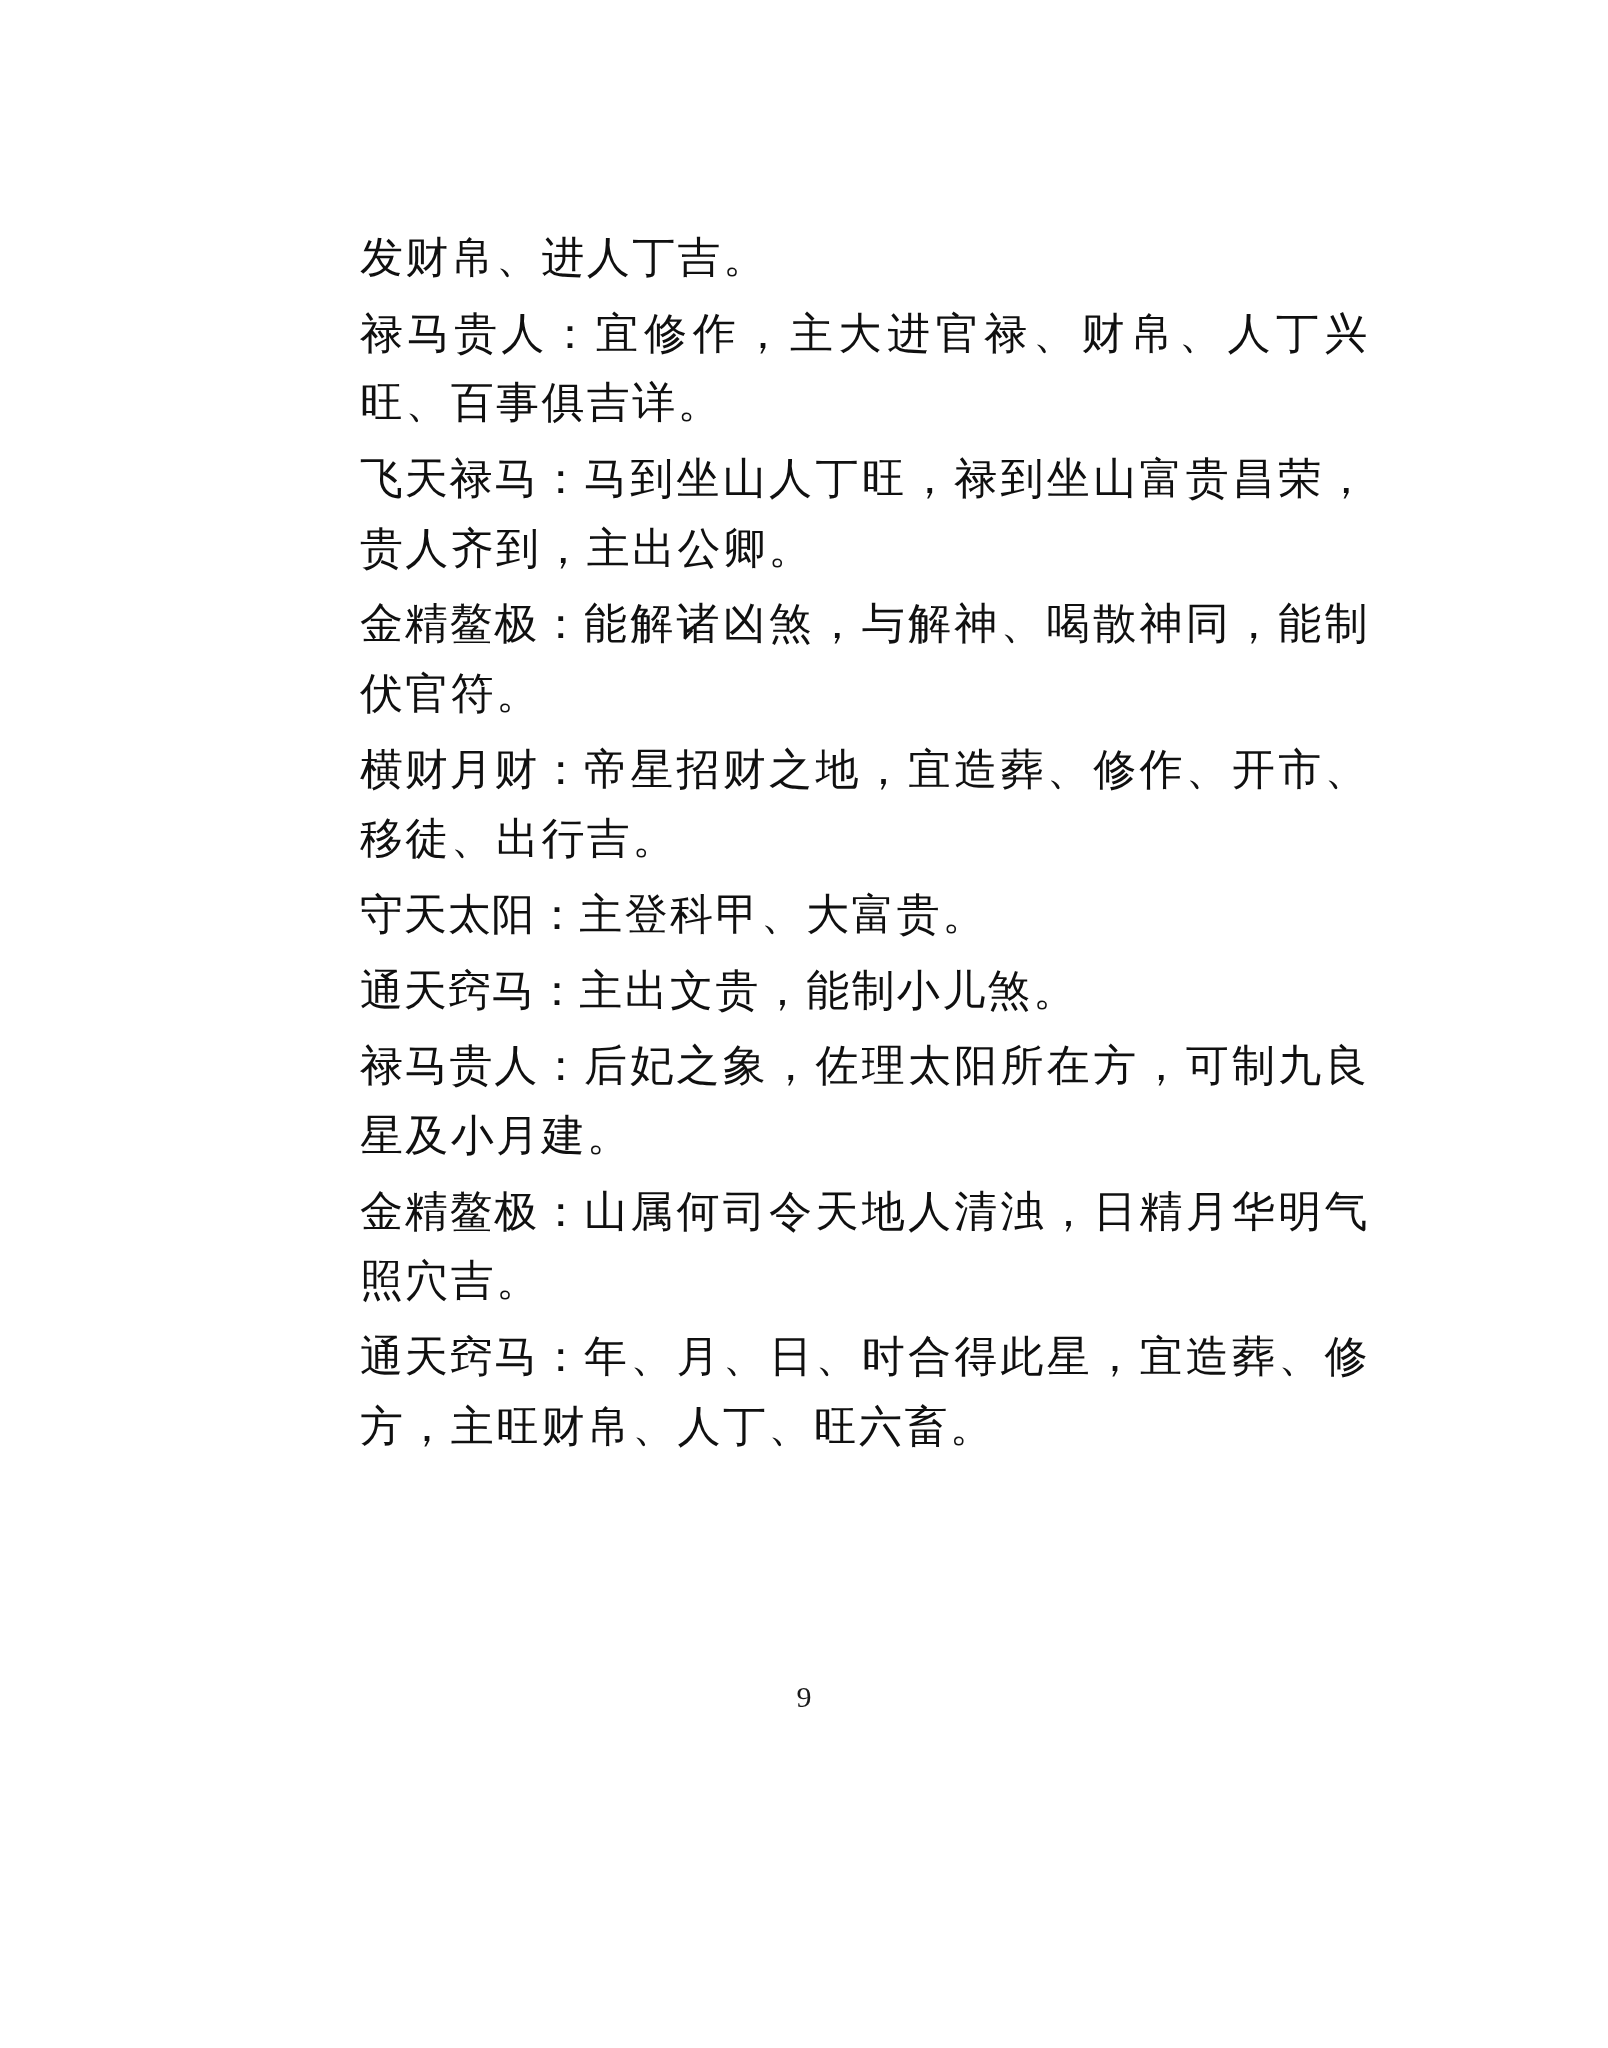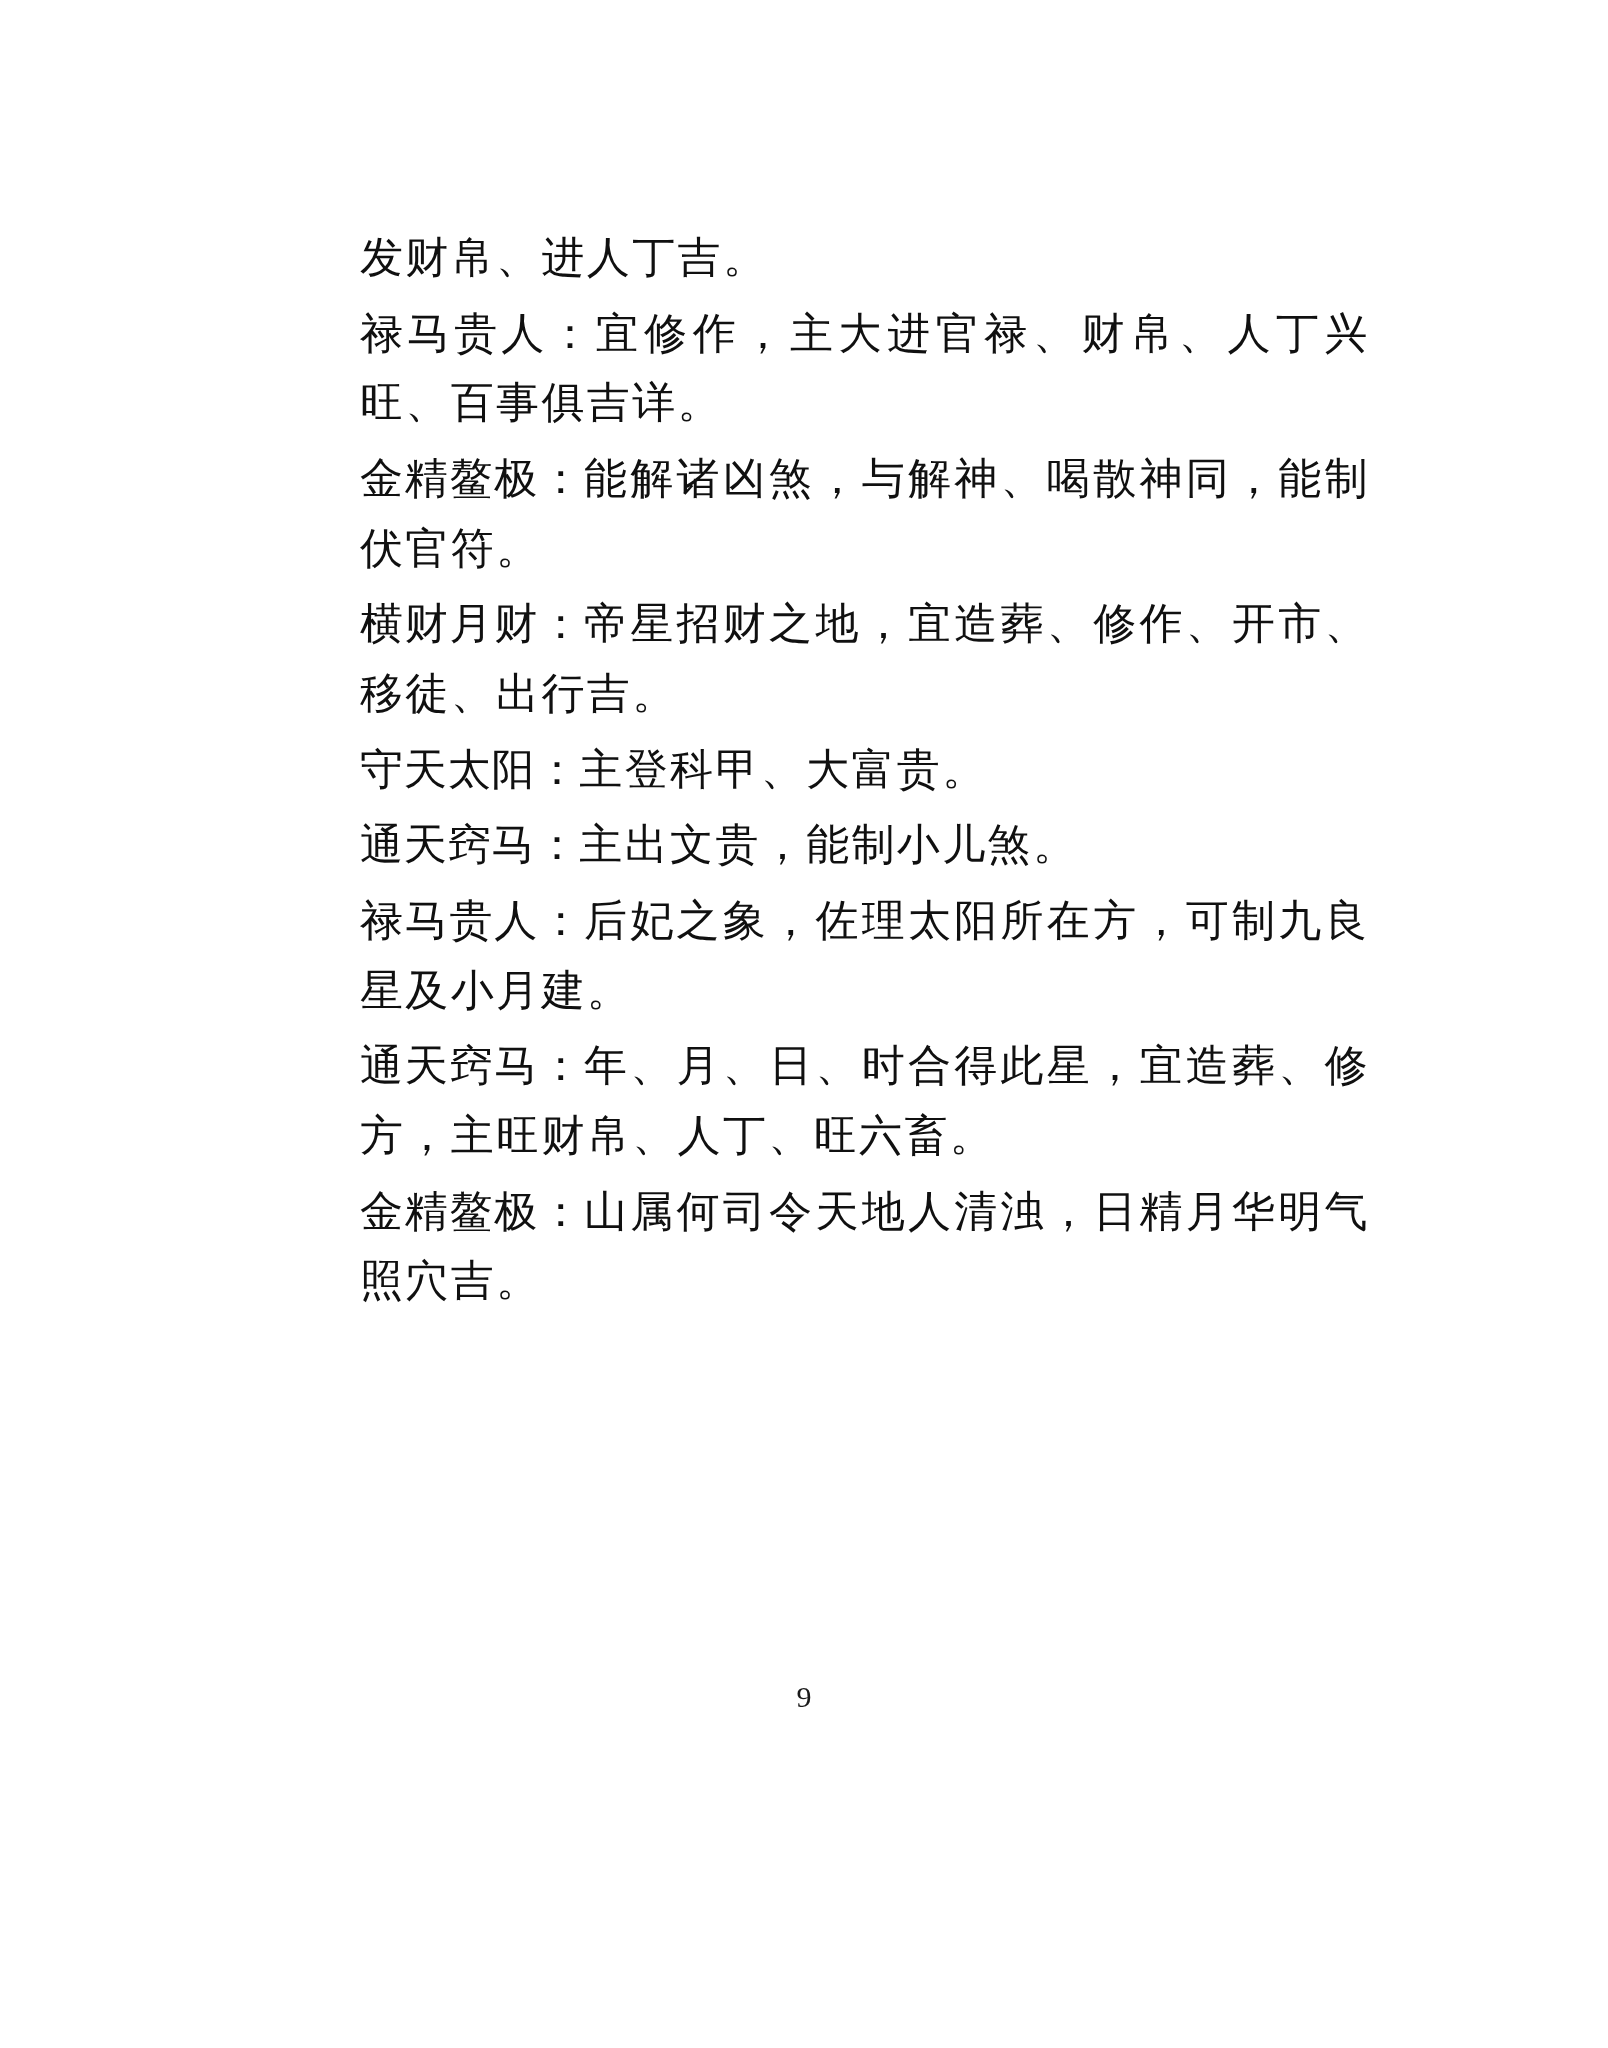--- a/index.html
+++ b/index.html
@@ -69,26 +69,27 @@
   }
 </style>
 </head>
 <body>
 
 <div class="page">
 
   <div class="content" id="body-container">
       <p class="para first"><span class="body-text">发财帛、进人丁吉。</span></p>
       <p class="para"><span class="term">禄马贵人：</span><span class="body-text">宜修作，主大进官禄、财帛、人丁兴旺、百事俱吉详。</span></p>
+      <p class="para"><span class="term">飞天禄马：</span><span class="body-text">马到坐山人丁旺，禄到坐山富贵昌荣，贵人齐到，主出公卿。</span></p>
       <p class="para"><span class="term">金精鳌极：</span><span class="body-text">能解诸凶煞，与解神、喝散神同，能制伏官符。</span></p>
       <p class="para"><span class="term">横财月财：</span><span class="body-text">帝星招财之地，宜造葬、修作、开市、移徒、出行吉。</span></p>
       <p class="para"><span class="term">守天太阳：</span><span class="body-text">主登科甲、大富贵。</span></p>
       <p class="para"><span class="term">通天窍马：</span><span class="body-text">主出文贵，能制小儿煞。</span></p>
       <p class="para"><span class="term">禄马贵人：</span><span class="body-text">后妃之象，佐理太阳所在方，可制九良星及小月建。</span></p>
+      <p class="para"><span class="term">金精鳌极：</span><span class="body-text">山属何司令天地人清浊，日精月华明气照穴吉。</span></p>
       <p class="para"><span class="term">通天窍马：</span><span class="body-text">年、月、日、时合得此星，宜造葬、修方，主旺财帛、人丁、旺六畜。</span></p>
-      <p class="para"><span class="term">金精鳌极：</span><span class="body-text">山属何司令天地人清浊，日精月华明气照穴吉。</span></p>
     </div>
 
   <div class="page-number">9</div>
 
   <div class="watermark"></div>
 
 </div>
 
 </body></html>

